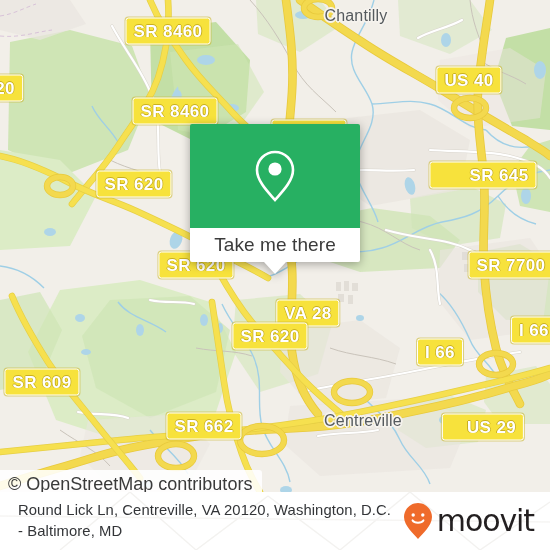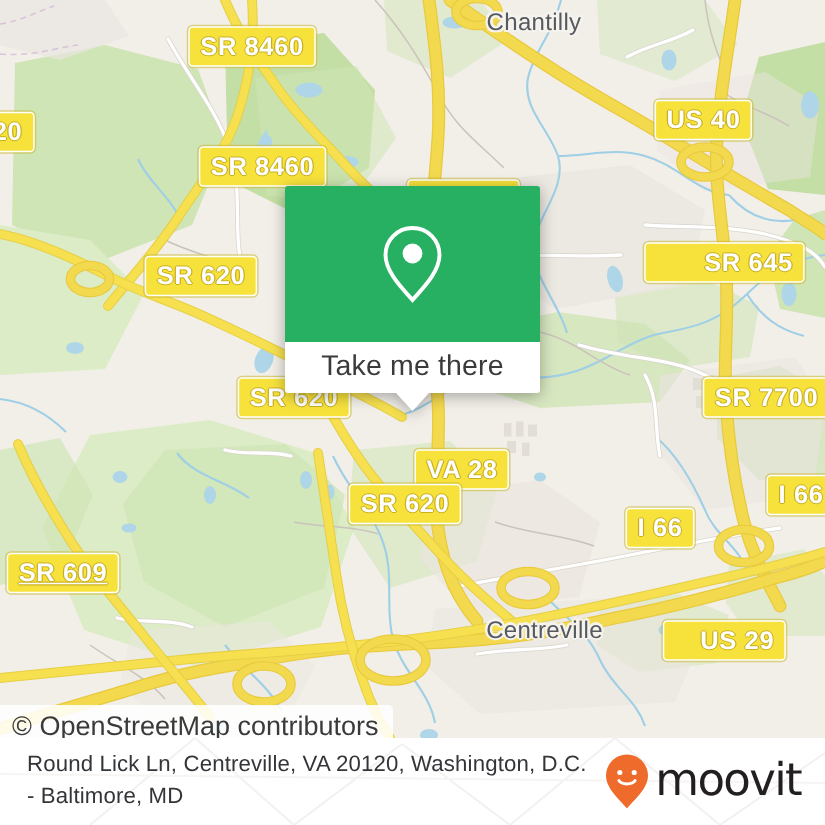--- a/index.html
+++ b/index.html
@@ -318,21 +318,22 @@
     <div class="shield" style="left:469px;top:80px;">US 40</div>
     <div class="shield" style="left:309px;top:122px;margin-top:11px;">SR 657</div>
     <div class="shield" style="left:134px;top:184px;">SR 620</div>
     <div class="shield" style="left:483px;top:175px;padding-left:39px;">SR 645</div>
     <div class="shield" style="left:511px;top:265px;">SR 7700</div>
     <div class="shield" style="left:196px;top:265px;">SR 620</div>
     <div class="shield" style="left:308px;top:265px;margin-top:48px;">VA 28</div>
     <div class="shield" style="left:270px;top:336px;">SR 620</div>
     <div class="shield" style="left:440px;top:352px;">I 66</div>
     <div class="shield" style="left:534px;top:330px;">I 66</div>
-    <div class="shield" style="left:42px;top:382px;text-decoration:underline;">SR 609</div>
+    <div class="shield" style="left:42px;top:382px;">SR 609</div>
+    <div class="shield" style="left:204px;top:426px;">SR 662</div>
     <div class="shield" style="left:483px;top:427px;padding-left:24px;">US 29</div>
     <div class="shield" style="left:5px;top:88px;">20</div>
 
     <div class="popup">
       <div class="popup-head">
         <svg width="46" height="56" viewBox="0 0 46 56">
           <path d="M23 4 C13 4 5 12 5 22 C5 34 18 46 23 52 C28 46 41 34 41 22 C41 12 33 4 23 4 Z" fill="none" stroke="#ffffff" stroke-width="2.6"></path>
           <circle cx="23" cy="21" r="6.6" fill="#ffffff"></circle>
         </svg>
       </div>

